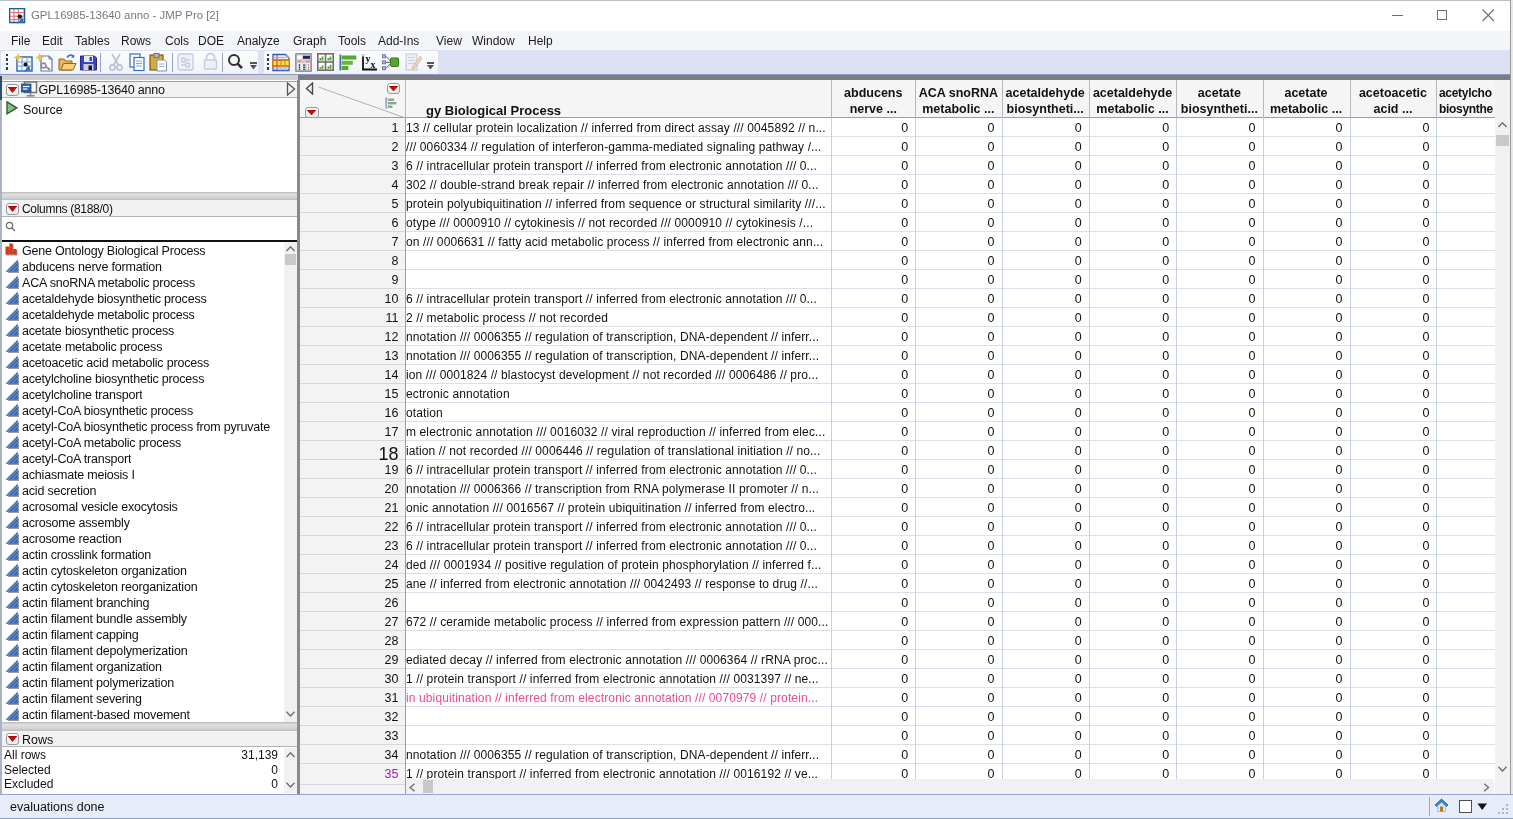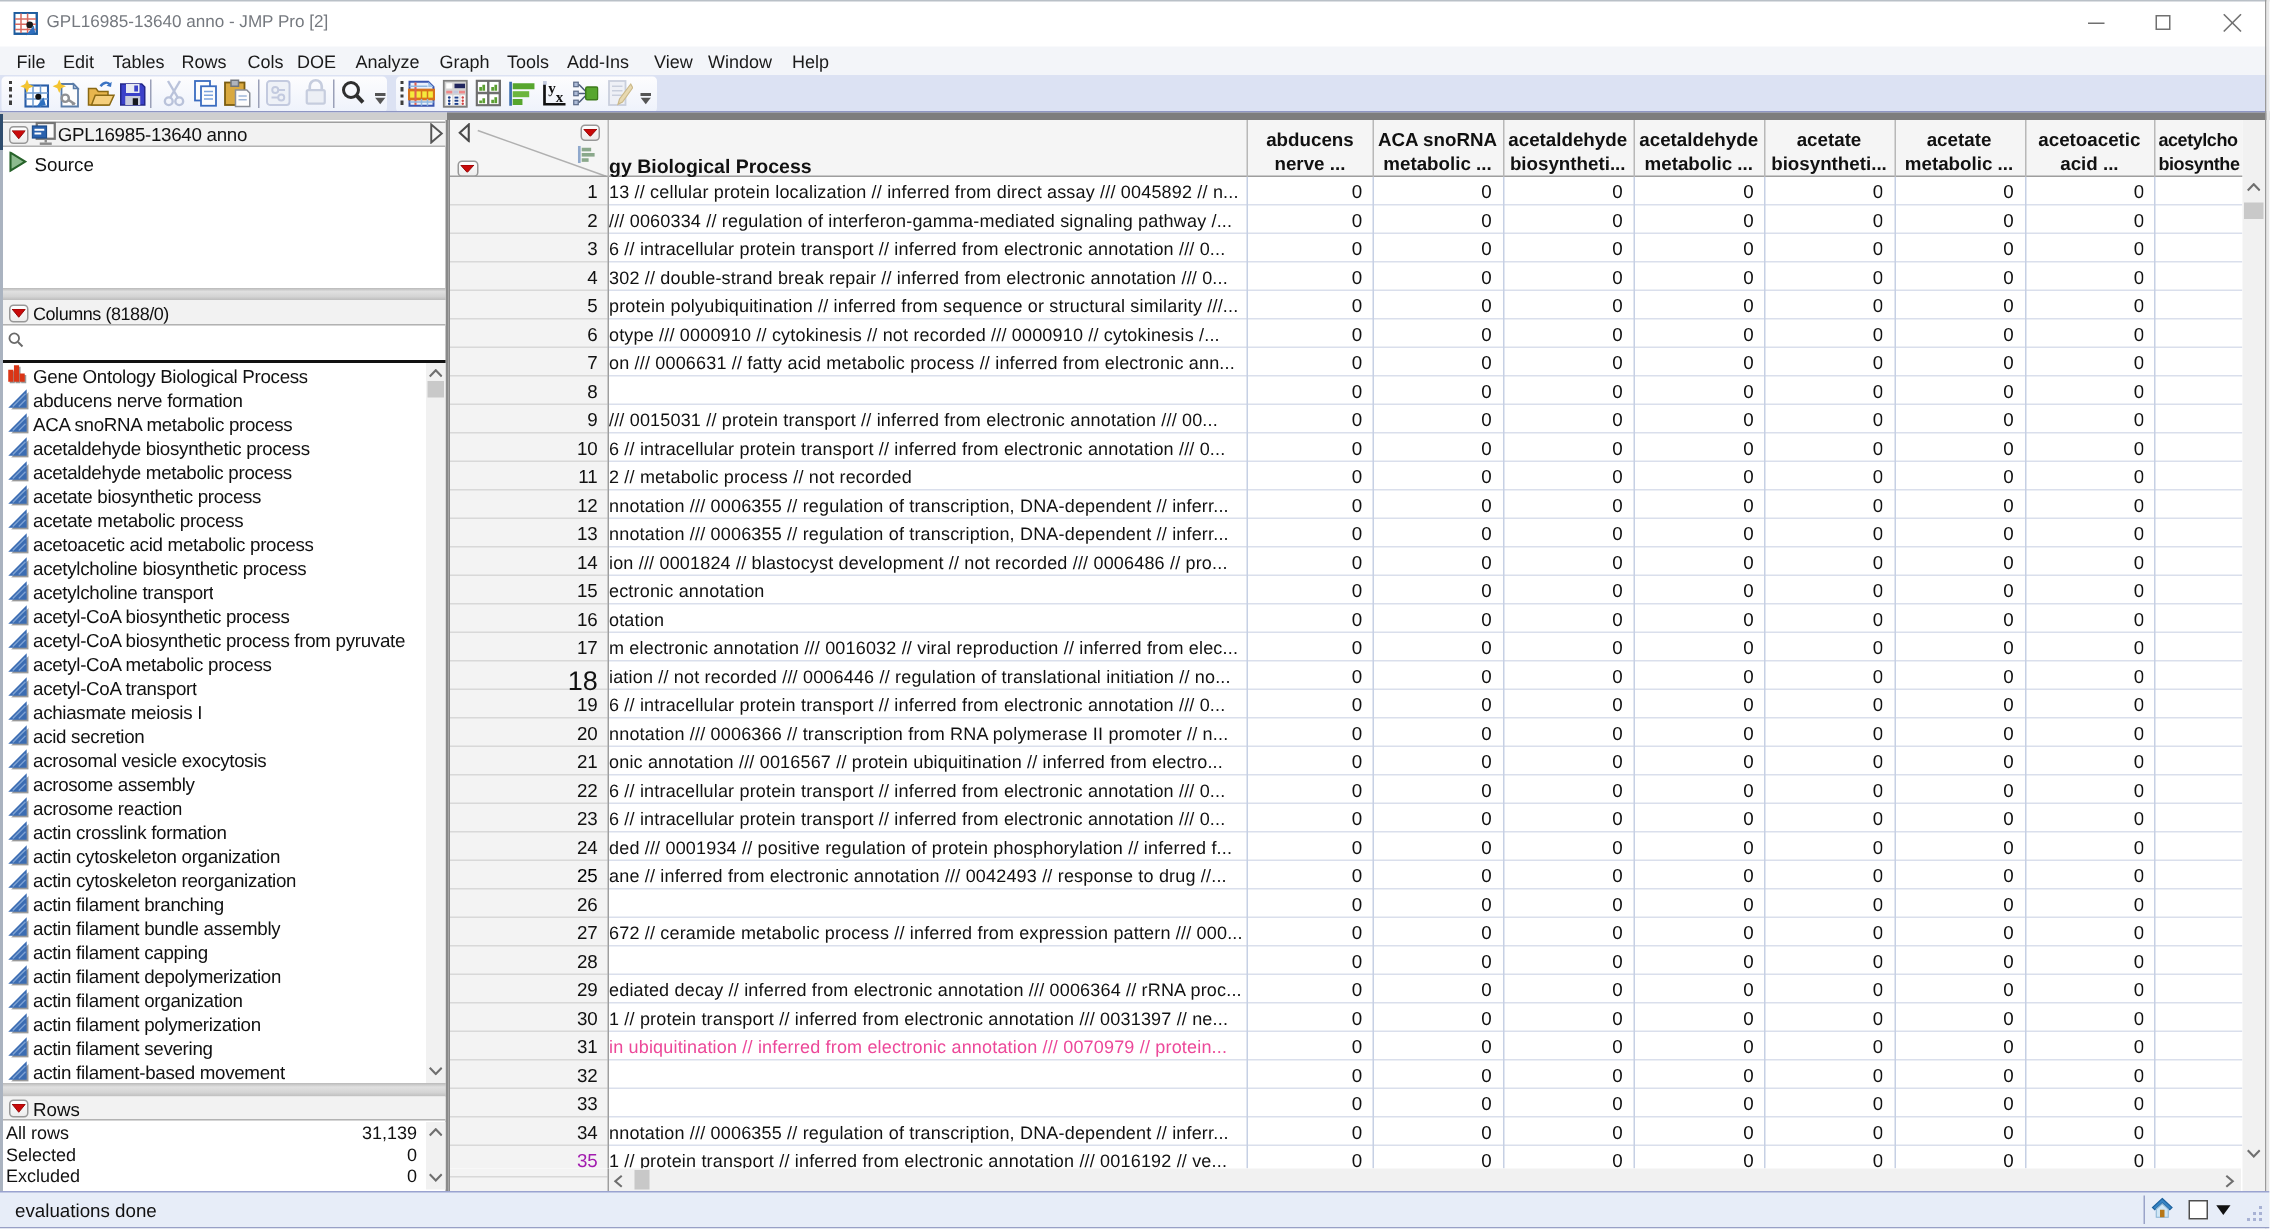--- a/index.html
+++ b/index.html
@@ -536,21 +536,21 @@
 <div class="abs" style="left:300px;top:117.2px;width:1194.5px;height:1.2px;background:#9e9e9e;"></div>
 <div class="abs" style="left:404.5px;top:79.5px;width:1px;height:38.5px;background:#b8b8b8;"></div>
 <div class="abs" style="left:831.4px;top:79.5px;width:1px;height:38.5px;background:#b8b8b8;"></div>
 <div class="abs" style="left:915.2px;top:79.5px;width:1px;height:38.5px;background:#b8b8b8;"></div>
 <div class="abs" style="left:1001.5px;top:79.5px;width:1px;height:38.5px;background:#b8b8b8;"></div>
 <div class="abs" style="left:1088.8px;top:79.5px;width:1px;height:38.5px;background:#b8b8b8;"></div>
 <div class="abs" style="left:1176.2px;top:79.5px;width:1px;height:38.5px;background:#b8b8b8;"></div>
 <div class="abs" style="left:1262.5px;top:79.5px;width:1px;height:38.5px;background:#b8b8b8;"></div>
 <div class="abs" style="left:1349.5px;top:79.5px;width:1px;height:38.5px;background:#b8b8b8;"></div>
 <div class="abs" style="left:1436.4px;top:79.5px;width:1px;height:38.5px;background:#b8b8b8;"></div>
-<div class="abs nw" style="left:406px;top:103px;font-size:13px;font-weight:bold;color:#111;">gy Biological Process</div>
+<div class="abs nw" style="left:426px;top:103px;font-size:13px;font-weight:bold;color:#111;">gy Biological Process</div>
 <div class="abs" style="left:831.4px;top:85px;width:83.80000000000007px;text-align:center;font-size:12.5px;font-weight:bold;color:#111;line-height:16px;">abducens<br>nerve ...</div>
 <div class="abs" style="left:915.2px;top:85px;width:86.29999999999995px;text-align:center;font-size:12.5px;font-weight:bold;color:#111;line-height:16px;">ACA snoRNA<br>metabolic ...</div>
 <div class="abs" style="left:1001.5px;top:85px;width:87.29999999999995px;text-align:center;font-size:12.5px;font-weight:bold;color:#111;line-height:16px;">acetaldehyde<br>biosyntheti...</div>
 <div class="abs" style="left:1088.8px;top:85px;width:87.40000000000009px;text-align:center;font-size:12.5px;font-weight:bold;color:#111;line-height:16px;">acetaldehyde<br>metabolic ...</div>
 <div class="abs" style="left:1176.2px;top:85px;width:86.29999999999995px;text-align:center;font-size:12.5px;font-weight:bold;color:#111;line-height:16px;">acetate<br>biosyntheti...</div>
 <div class="abs" style="left:1262.5px;top:85px;width:87.0px;text-align:center;font-size:12.5px;font-weight:bold;color:#111;line-height:16px;">acetate<br>metabolic ...</div>
 <div class="abs" style="left:1349.5px;top:85px;width:86.90000000000009px;text-align:center;font-size:12.5px;font-weight:bold;color:#111;line-height:16px;">acetoacetic<br>acid ...</div>
 <div class="abs nw" style="left:1439px;top:85px;width:56px;font-size:12px;letter-spacing:-0.3px;font-weight:bold;color:#111;line-height:16px;">acetylcho<br>biosynthe</div>
 <div class="abs" style="left:300px;top:118px;width:1194.5px;height:660.5px;background:#fff;overflow:hidden;" id="grid">
 <div class="abs" style="left:0;top:0;width:104.5px;height:660.5px;background:#f3f3f3;"></div>
@@ -645,21 +645,20 @@
 <div class="abs nw" style="left:615.2px;top:136px;width:79.29999999999995px;text-align:right;font-size:12.5px;color:#111;">0</div>
 <div class="abs nw" style="left:701.5px;top:136px;width:80.29999999999995px;text-align:right;font-size:12.5px;color:#111;">0</div>
 <div class="abs nw" style="left:788.8px;top:136px;width:80.40000000000009px;text-align:right;font-size:12.5px;color:#111;">0</div>
 <div class="abs nw" style="left:876.2px;top:136px;width:79.29999999999995px;text-align:right;font-size:12.5px;color:#111;">0</div>
 <div class="abs nw" style="left:962.5px;top:136px;width:80.0px;text-align:right;font-size:12.5px;color:#111;">0</div>
 <div class="abs nw" style="left:1049.5px;top:136px;width:79.90000000000009px;text-align:right;font-size:12.5px;color:#111;">0</div>
 <div class="abs nw" style="left:1136.4px;top:136px;width:80.0px;text-align:right;font-size:12.5px;color:#111;">0</div>
 <div class="abs" style="left:0;top:170px;width:104.5px;height:1px;background:#d8d8d8;"></div>
 <div class="abs" style="left:104.5px;top:170px;width:1090.0px;height:1px;background:#dadfec;"></div>
 <div class="abs nw" style="left:0;top:155px;width:98.5px;text-align:right;font-size:12.5px;color:#111;">9</div>
-<div class="abs nw" style="left:106px;top:155px;width:424.4px;font-size:12px;letter-spacing:0.12px;color:#111;">/// 0015031 // protein transport // inferred from electronic annotation /// 00...</div>
 <div class="abs nw" style="left:531.4px;top:155px;width:76.80000000000007px;text-align:right;font-size:12.5px;color:#111;">0</div>
 <div class="abs nw" style="left:615.2px;top:155px;width:79.29999999999995px;text-align:right;font-size:12.5px;color:#111;">0</div>
 <div class="abs nw" style="left:701.5px;top:155px;width:80.29999999999995px;text-align:right;font-size:12.5px;color:#111;">0</div>
 <div class="abs nw" style="left:788.8px;top:155px;width:80.40000000000009px;text-align:right;font-size:12.5px;color:#111;">0</div>
 <div class="abs nw" style="left:876.2px;top:155px;width:79.29999999999995px;text-align:right;font-size:12.5px;color:#111;">0</div>
 <div class="abs nw" style="left:962.5px;top:155px;width:80.0px;text-align:right;font-size:12.5px;color:#111;">0</div>
 <div class="abs nw" style="left:1049.5px;top:155px;width:79.90000000000009px;text-align:right;font-size:12.5px;color:#111;">0</div>
 <div class="abs nw" style="left:1136.4px;top:155px;width:80.0px;text-align:right;font-size:12.5px;color:#111;">0</div>
 <div class="abs" style="left:0;top:189px;width:104.5px;height:1px;background:#d8d8d8;"></div>
 <div class="abs" style="left:104.5px;top:189px;width:1090.0px;height:1px;background:#dadfec;"></div>

